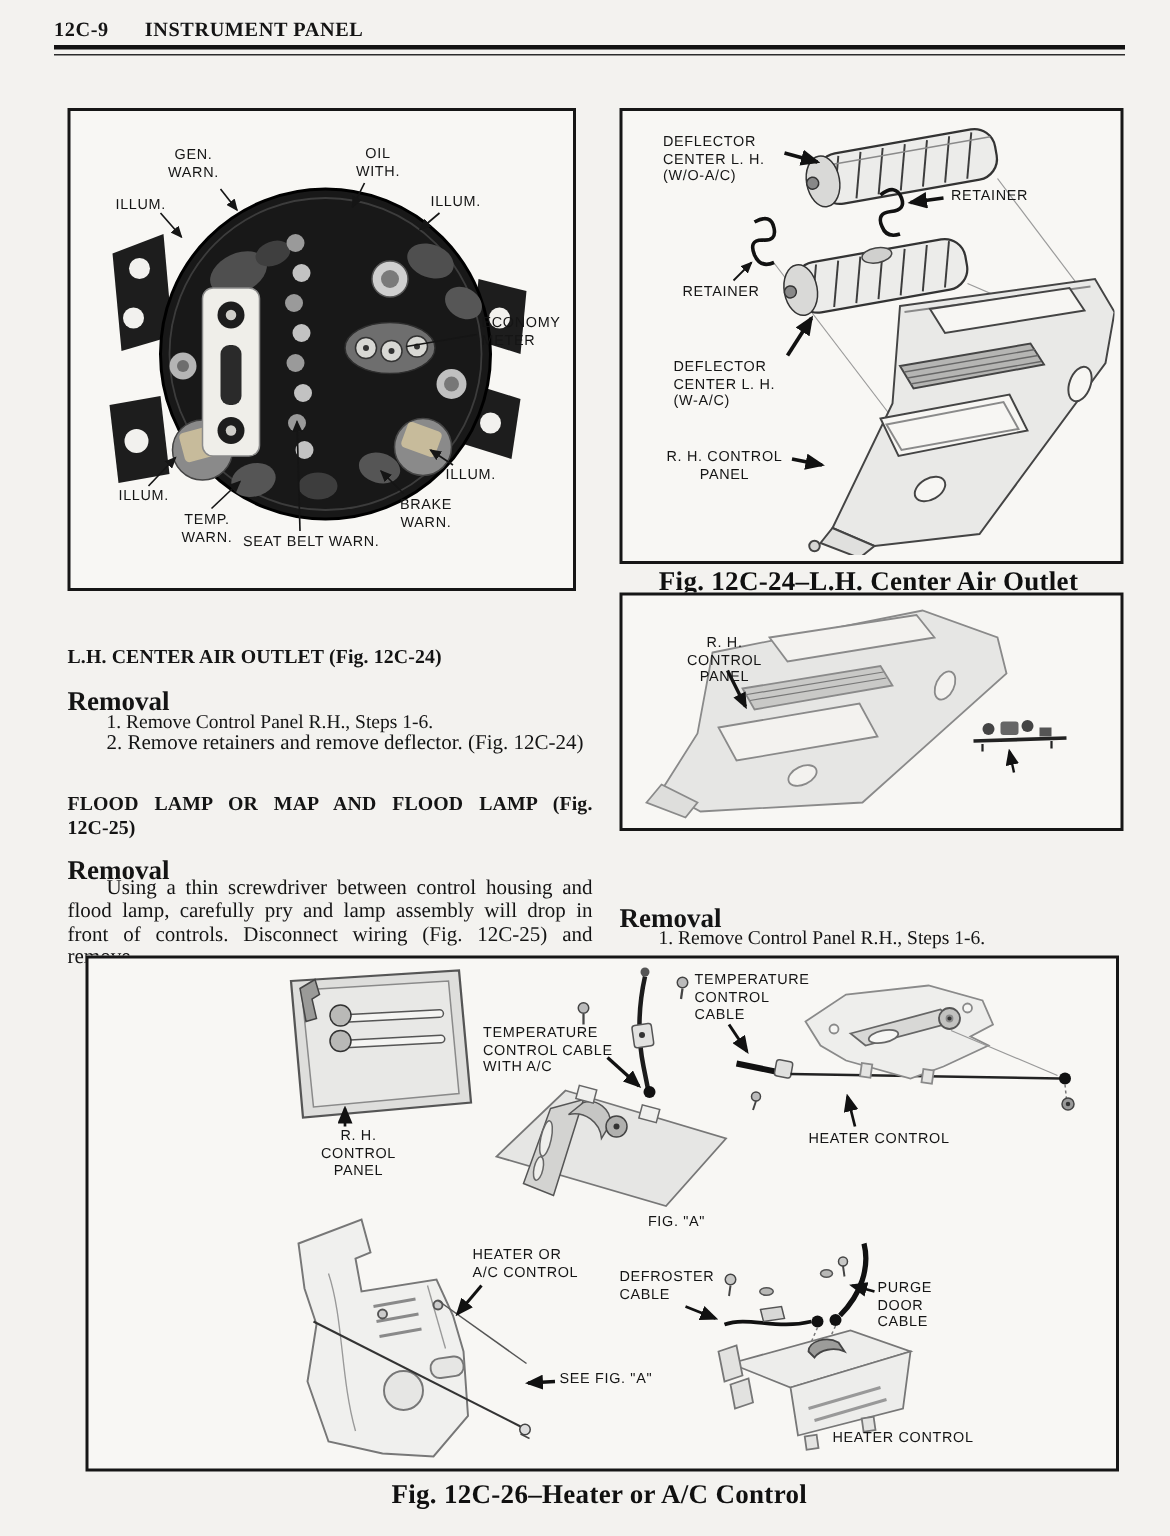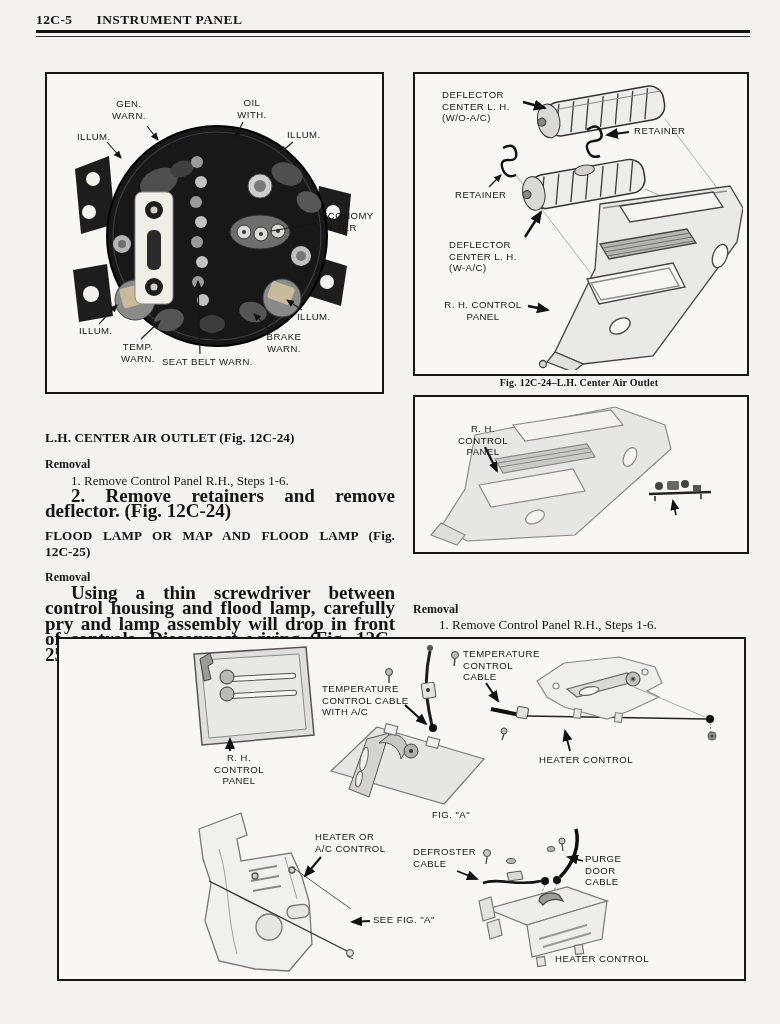--- a/index.html
+++ b/index.html
@@ -3,39 +3,39 @@
 <meta charset="utf-8">
 <style>
   html,body{margin:0;padding:0;background:#b9b8b5;}
   .page{position:relative;width:780px;height:1024px;background:#f3f2ef;overflow:hidden;
         font-family:"Liberation Serif",serif;color:#141414;}
   .hdr{position:absolute;left:36px;top:12px;font-weight:bold;font-size:13.5px;letter-spacing:.4px;}
   .hdr .t2{margin-left:24px;}
   .rule-thick{position:absolute;left:36px;top:30px;width:714px;height:3px;background:#131313;}
   .rule-thin{position:absolute;left:36px;top:36px;width:714px;height:1px;background:#2c2c2c;}
   .figbox{position:absolute;background:#f8f7f4;border:2.2px solid #161616;}
-  .figcap{position:absolute;font-weight:bold;font-size:10px;text-align:center;letter-spacing:.2px;color:#101010;}
+  .figcap{position:absolute;font-weight:bold;font-size:18px;text-align:center;letter-spacing:.2px;color:#101010;}
   .lbl{position:absolute;font-family:"Liberation Sans",sans-serif;font-size:9.6px;line-height:11.5px;
        letter-spacing:.45px;color:#151515;white-space:pre-line;}
   .ctr{text-align:center;}
   .h{position:absolute;font-weight:bold;font-size:13.2px;letter-spacing:.1px;}
   .hj{text-align:justify;word-spacing:2.5px;}
-  .sub{position:absolute;font-weight:bold;font-size:12px;}
+  .sub{position:absolute;font-weight:bold;font-size:18px;}
   .step{position:absolute;font-size:13px;}
-  .para{position:absolute;font-size:19px;line-height:15.4px;text-align:justify;font-weight:bold;}
+  .para{position:absolute;font-size:14px;line-height:15.4px;text-align:justify;}
   .ind{text-indent:26px;}
   svg{position:absolute;left:0;top:0;}
 </style>
 </head>
 <body>
 
 <div class="page">
 
   <div class="hdr">
-    <span>12C-5</span><span class="t2">INSTRUMENT PANEL</span>
+    <span>12C-9</span><span class="t2">INSTRUMENT PANEL</span>
   </div>
   <div class="rule-thick"></div>
   <div class="rule-thin"></div>
 
   <div class="figbox" style="left:45px;top:72px;width:335px;height:318px;">
     <svg width="335" height="314" viewBox="0 0 335 314">
       <defs>
         <marker id="ah23" markerUnits="userSpaceOnUse" markerWidth="8" markerHeight="7" refX="7" refY="3.5" orient="auto">
           <path d="M0,0 L8,3.5 L0,7 Z" fill="#151515"></path>
         </marker>
@@ -402,14 +402,15 @@
     <div class="lbl" style="left:256px;top:192px;">HEATER OR
 A/C CONTROL</div>
     <div class="lbl" style="left:354px;top:207px;">DEFROSTER
 CABLE</div>
     <div class="lbl" style="left:526px;top:214px;">PURGE
 DOOR
 CABLE</div>
     <div class="lbl" style="left:314px;top:275px;">SEE FIG. "A"</div>
     <div class="lbl" style="left:496px;top:314px;">HEATER CONTROL</div>
   </div>
+  <div class="figcap" style="left:57px;top:986px;width:685px;">Fig. 12C-26–Heater or A/C Control</div>
 
 </div>
 
 </body></html>

